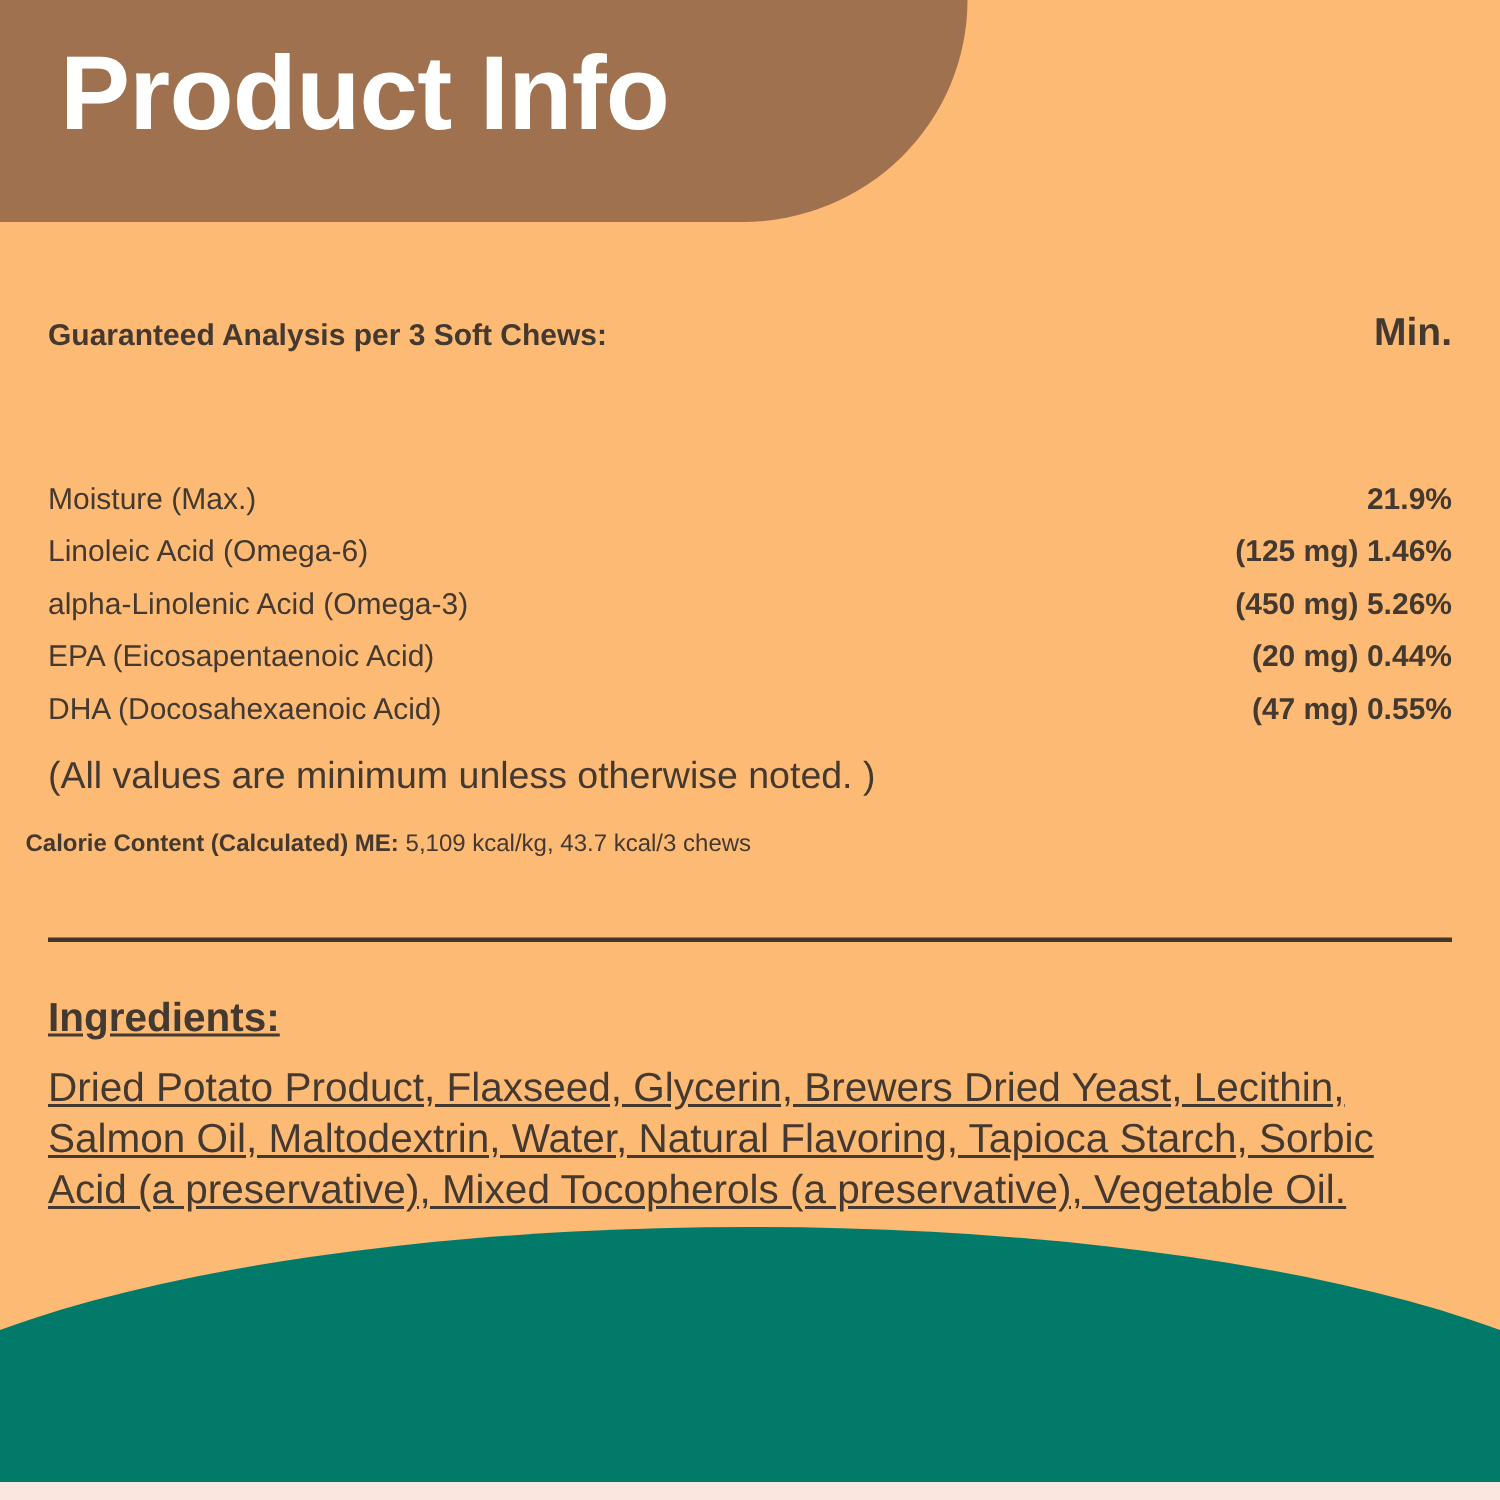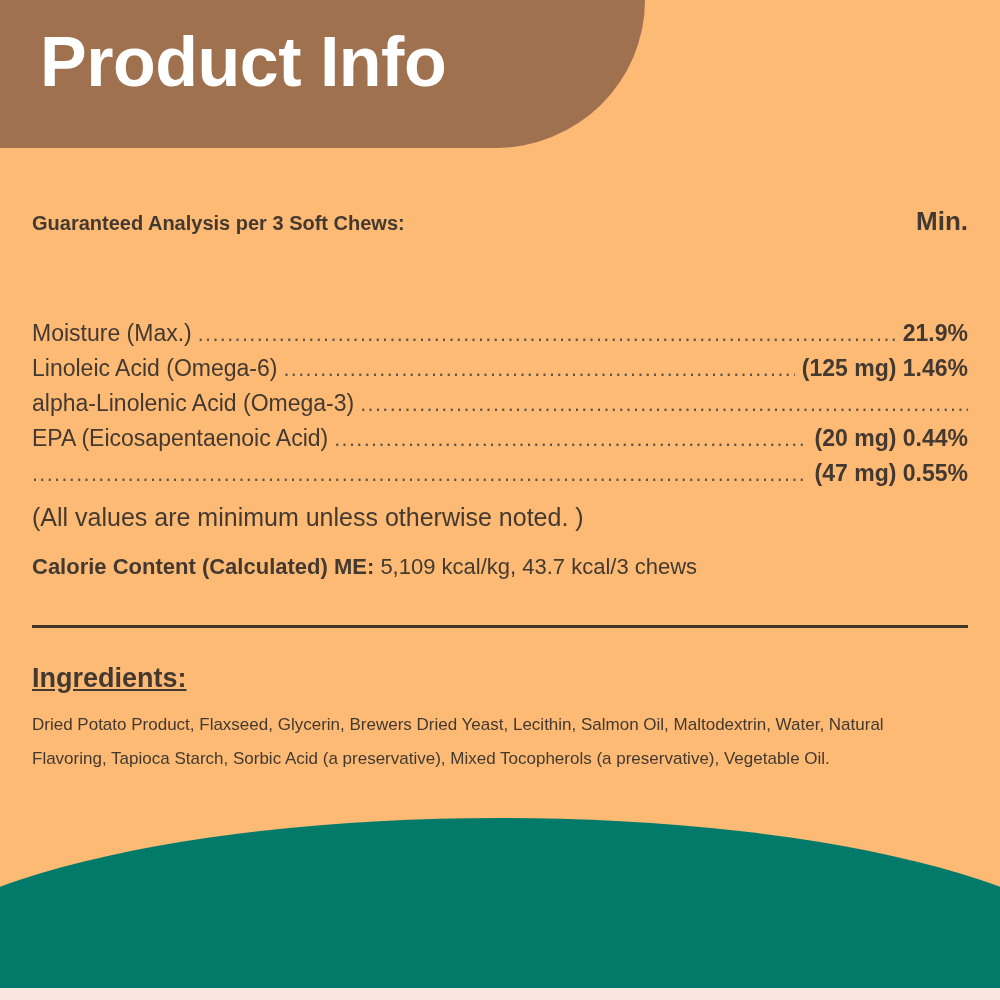--- a/index.html
+++ b/index.html
@@ -78,21 +78,21 @@
   
   .analysis-list {
     position: absolute;
     left: 32px;
     top: 168px;
     width: 936px;
   }
   .analysis-row {
     display: flex;
     align-items: baseline;
-    font-size: 23px;
+    font-size: 20px;
     color: #433930;
     height: 35px;
     line-height: 35px;
     white-space: nowrap;
   }
   .analysis-name {
     flex: 0 0 auto;
     padding-right: 6px;
   }
   .analysis-leader {
@@ -121,23 +121,23 @@
     position: absolute;
     left: 32px;
     top: 355px;
     font-size: 25px;
     color: #433930;
     white-space: nowrap;
   }
 
   .calorie-line {
     position: absolute;
-    left: 32px;
+    left: 17px;
     top: 406px;
-    font-size: 22px;
+    font-size: 16px;
     color: #433930;
     white-space: nowrap;
   }
   .calorie-label {
     font-weight: bold;
   }
 
   .divider {
     position: absolute;
     left: 32px;
@@ -156,25 +156,26 @@
   }
   .ingredients-heading {
     font-size: 27px;
     font-weight: bold;
     color: #433930;
     margin: 0 0 14px 0;
     line-height: 1.1;
     text-decoration: underline;
   }
   .ingredients-body {
-    font-size: 17px;
+    font-size: 27px;
     color: #433930;
     line-height: 34px;
     margin: 0;
     width: 920px;
+    text-decoration: underline;
   }
 
   
   .footer-arc {
     position: absolute;
     left: -120px;
     bottom: -230px;
     width: 1240px;
     height: 400px;
     background: #027A6A;
@@ -207,29 +208,31 @@
 
       <div class="analysis-row">
         <span class="analysis-name">Linoleic Acid (Omega-6)</span>
         <span class="analysis-leader"></span>
         <span class="analysis-value">(125 mg) 1.46%</span>
       </div>
 
       <div class="analysis-row">
         <span class="analysis-name">alpha-Linolenic Acid (Omega-3)</span>
         <span class="analysis-leader"></span>
+        <span class="analysis-value">(450 mg) 5.26%</span>
       </div>
 
       <div class="analysis-row">
         <span class="analysis-name">EPA (Eicosapentaenoic Acid)</span>
         <span class="analysis-leader"></span>
         <span class="analysis-value">(20 mg) 0.44%</span>
       </div>
 
       <div class="analysis-row">
+        <span class="analysis-name">DHA (Docosahexaenoic Acid)</span>
         <span class="analysis-leader"></span>
         <span class="analysis-value">(47 mg) 0.55%</span>
       </div>
 
     </div>
 
     <div class="note-line">(All values are minimum unless otherwise noted. )</div>
 
     <div class="calorie-line">
       <span class="calorie-label">Calorie Content (Calculated) ME:</span>

